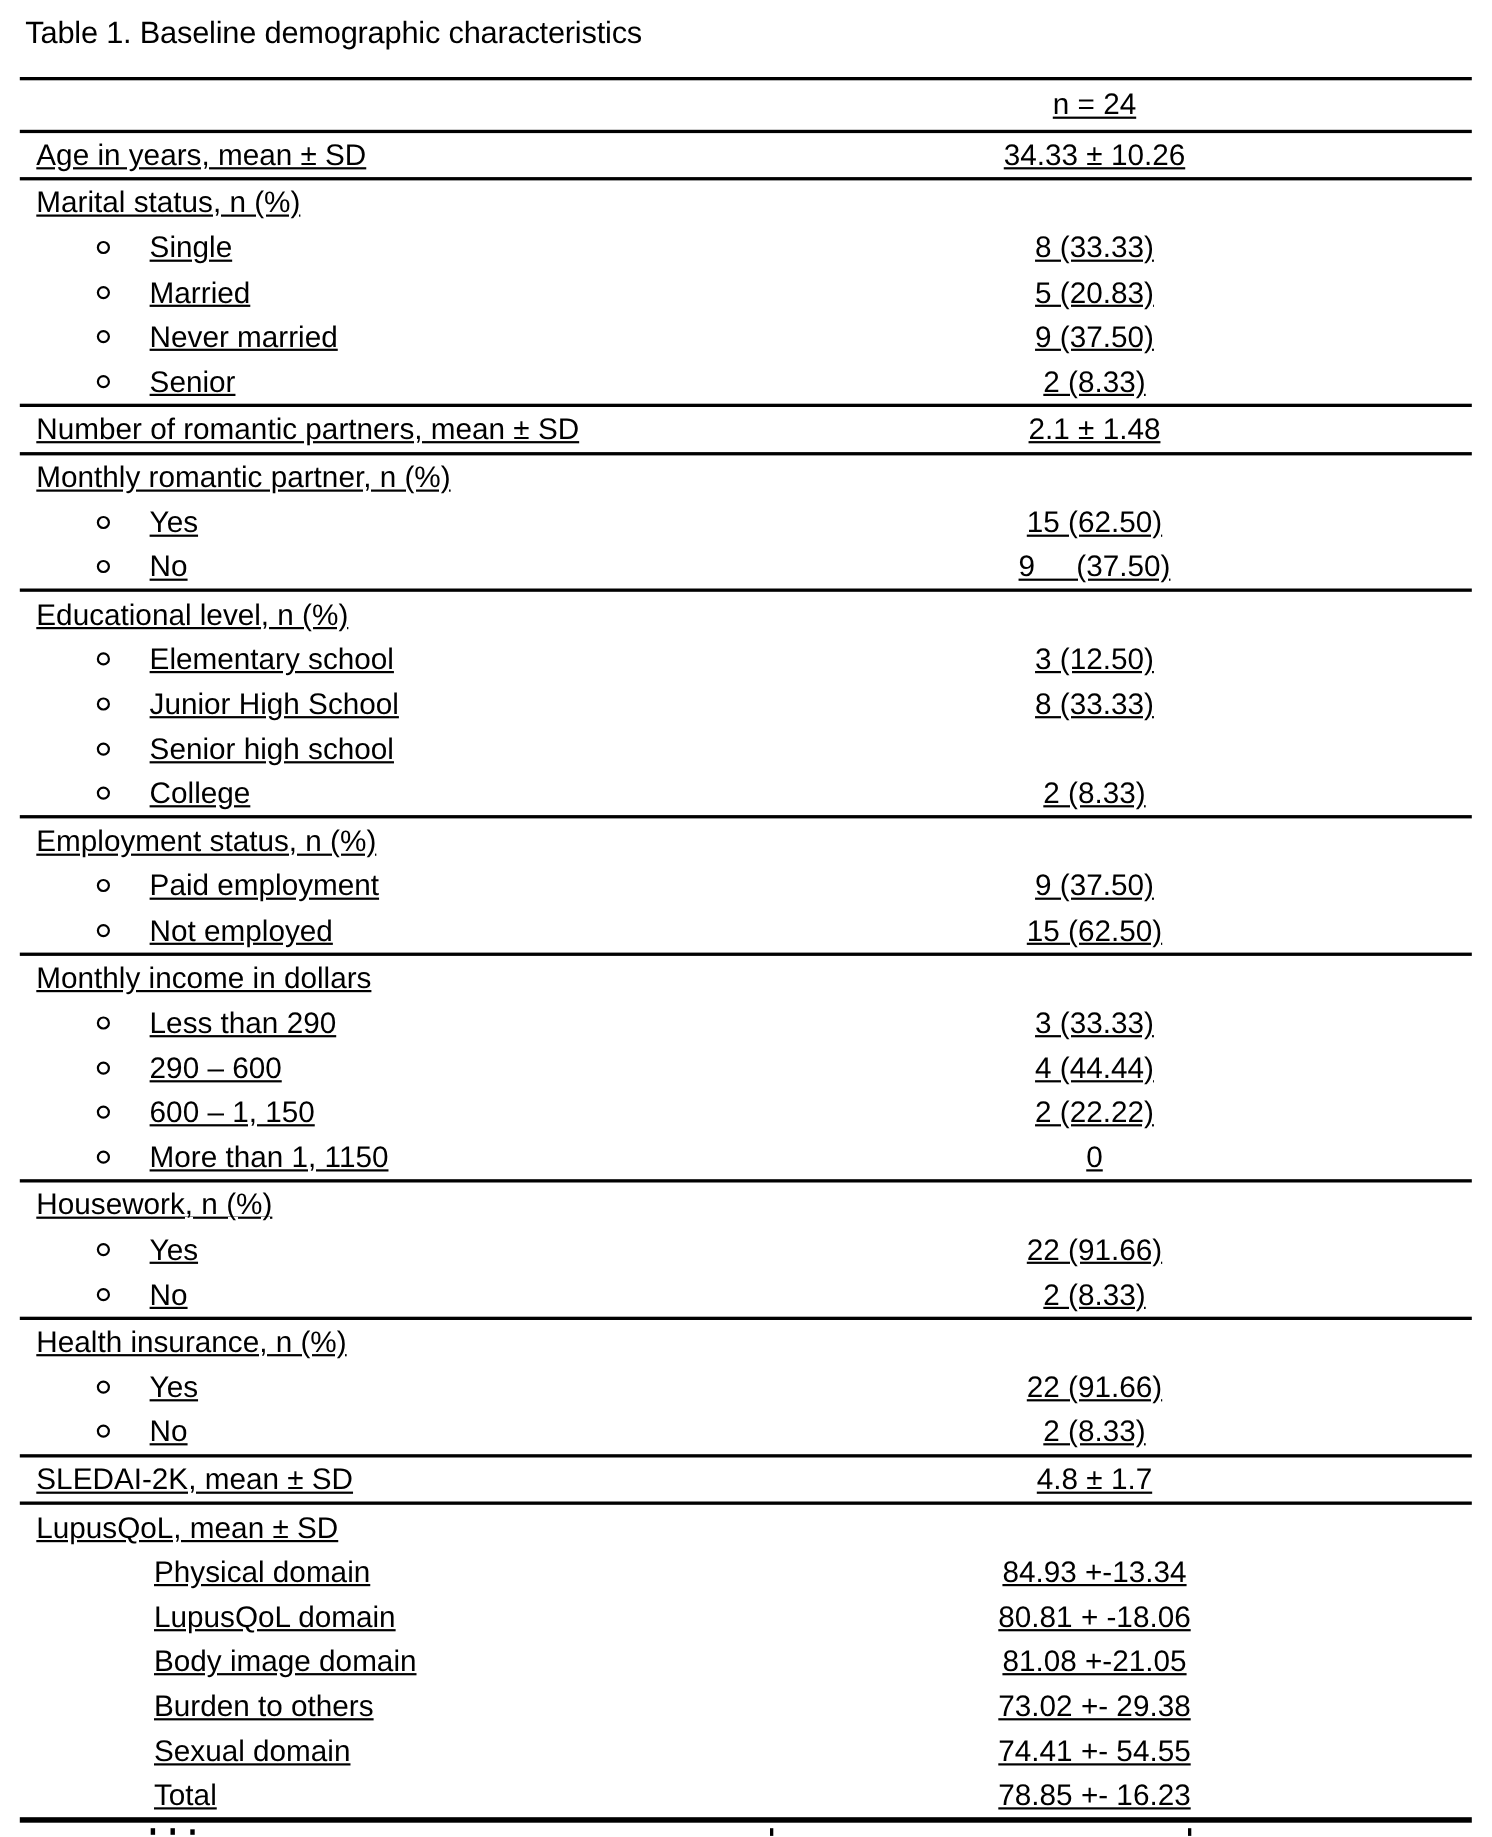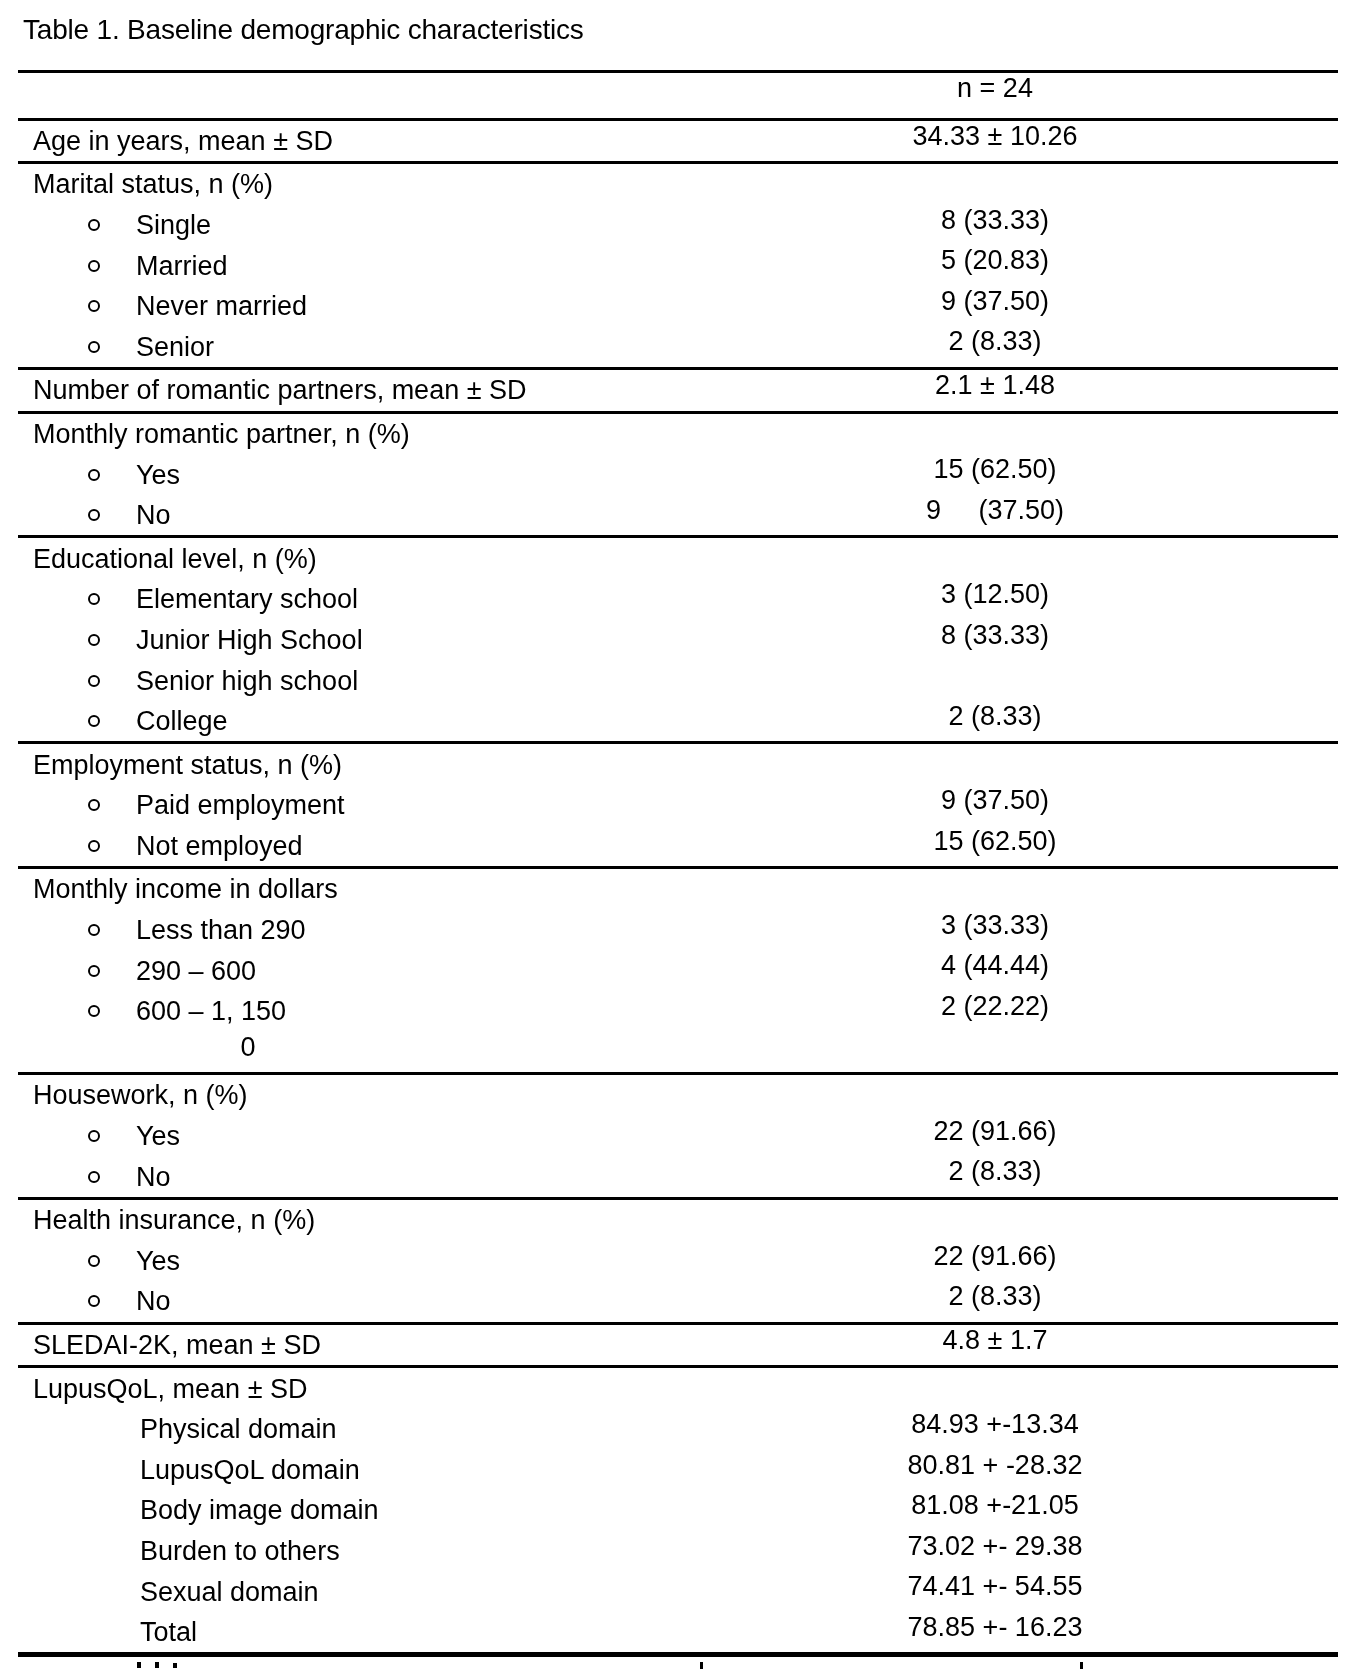--- a/index.html
+++ b/index.html
@@ -13,21 +13,21 @@
   .title{
     padding:14px 0 0 23px;
     font-size:28px;line-height:32px;
     letter-spacing:-0.2px;
   }
   .table{margin:24px 18px 0 18px;}
   .rule{background:#000;height:3px;}
   .rule-top{height:2.5px;}
   .rule-header{height:3px;}
   .rule-bottom{height:5px;}
-  .row{display:flex;height:40.6px;font-size:27px;line-height:30px;}
+  .row{display:flex;align-items:center;height:40.6px;font-size:27px;line-height:30px;text-decoration:underline;}
   .header-row{height:45px;}
   .label-cell{flex:1 1 auto;display:flex;align-items:center;min-width:0;}
   .section-label{padding-left:15px;}
   .value-cell{
     flex:0 0 460px;width:460px;margin-right:113px;
     text-align:center;white-space:pre;
   }
   .bullet{
     flex:0 0 auto;width:12px;height:12px;
     border:2.2px solid #000;border-radius:50%;
@@ -208,20 +208,24 @@
           <div class="value-cell">4 (44.44)</div>
         </div>
         <div class="row">
           <div class="label-cell">
             <span class="bullet"></span>
             <span class="item-label">600 – 1, 150</span>
           </div>
           <div class="value-cell">2 (22.22)</div>
         </div>
         <div class="row">
+          <div class="label-cell">
+            <span class="bullet"></span>
+            <span class="item-label">More than 1, 1150</span>
+          </div>
           <div class="value-cell">0</div>
         </div>
         <div class="rule"></div>
         <div class="row">
           <div class="label-cell">
             <span class="section-label">Housework, n (%)</span>
           </div>
           <div class="value-cell"></div>
         </div>
         <div class="row">
@@ -276,21 +280,21 @@
         <div class="row">
           <div class="label-cell">
             <span class="item-label no-bullet">Physical domain</span>
           </div>
           <div class="value-cell">84.93 +-13.34</div>
         </div>
         <div class="row">
           <div class="label-cell">
             <span class="item-label no-bullet">LupusQoL domain</span>
           </div>
-          <div class="value-cell">80.81 + -28.32</div>
+          <div class="value-cell">80.81 + -18.06</div>
         </div>
         <div class="row">
           <div class="label-cell">
             <span class="item-label no-bullet">Body image domain</span>
           </div>
           <div class="value-cell">81.08 +-21.05</div>
         </div>
         <div class="row">
           <div class="label-cell">
             <span class="item-label no-bullet">Burden to others</span>

